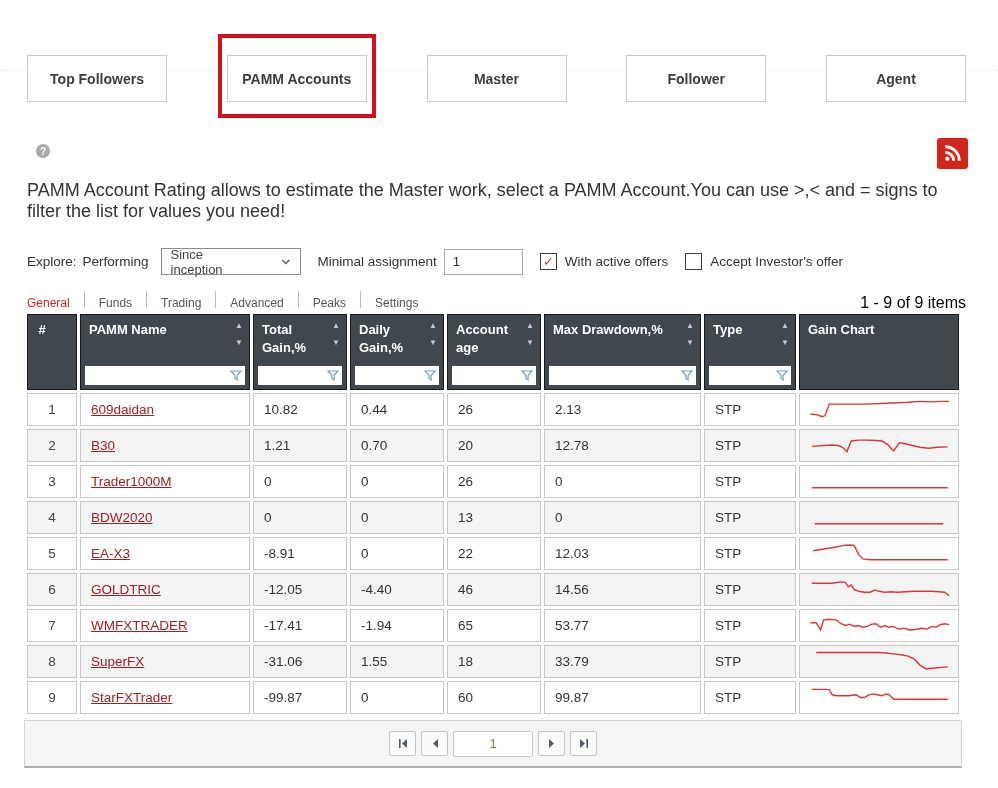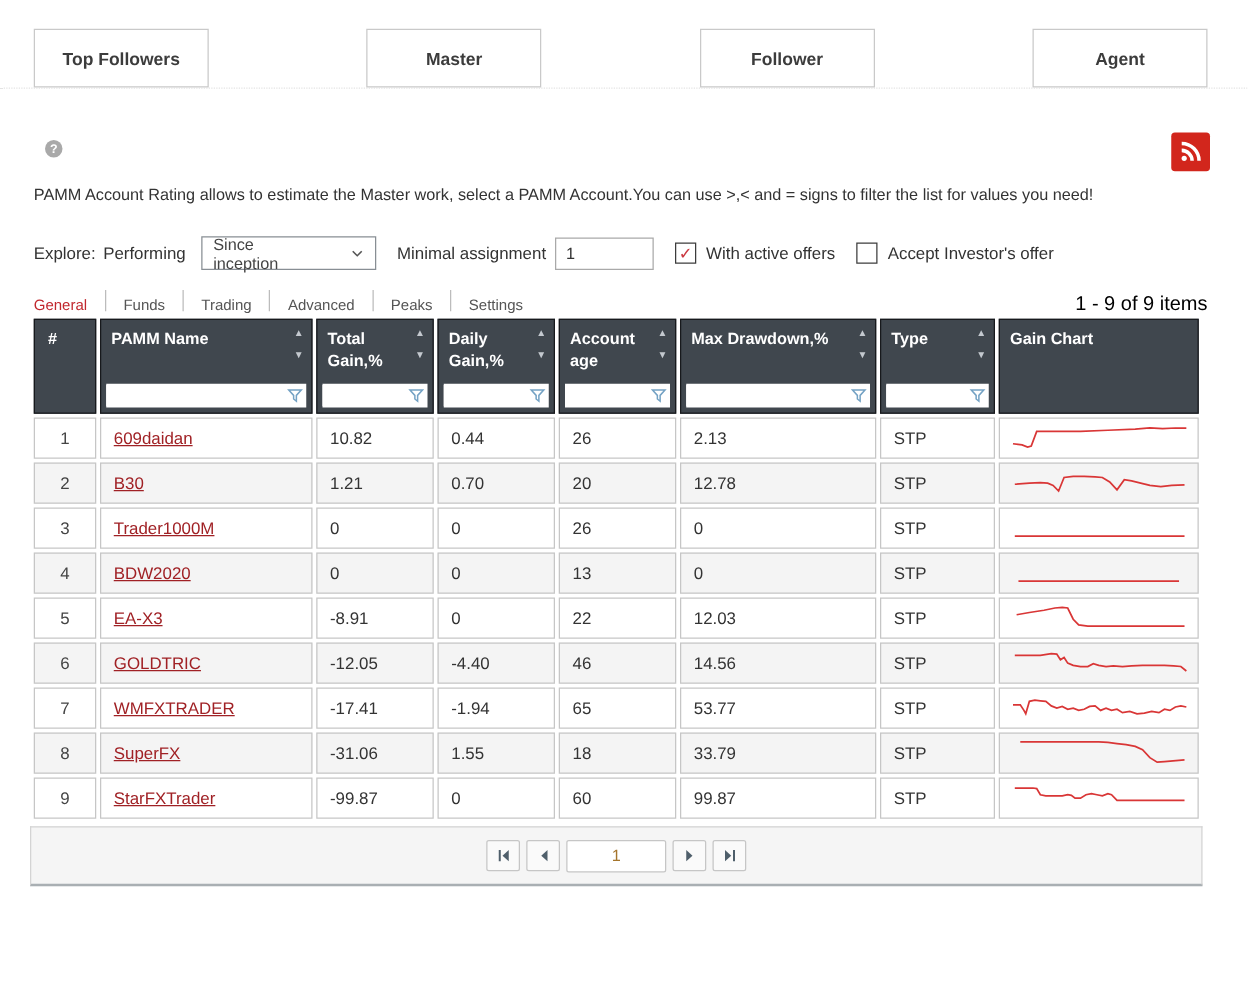--- a/index.html
+++ b/index.html
@@ -1,37 +1,37 @@
 <!DOCTYPE html>
 <html><head>
 <meta charset="utf-8">
 <style>
   * { box-sizing: border-box; margin: 0; padding: 0; }
   html,body { width: 998px; height: 788px; background: #fff; overflow: hidden; }
   body { font-family: "Liberation Sans", sans-serif; color: #333; position: relative; }
 
   
-  .nav-row { position: relative; padding: 23px 32px 0 27px; display: flex; justify-content: space-between; }
+  .nav-row { position: relative; padding: 55px 32px 0 27px; display: flex; justify-content: space-between; }
   .nav-row::after { content:""; position:absolute; left:0; right:0; top:70px; border-top:1px dotted #e3e3e3; z-index:0; }
   .nav-btn-wrap { position: relative; z-index: 1; }
   .nav-btn { width: 140px; height: 47px; background:#fff; border:1px solid #c9c9c9;
              display:flex; align-items:center; justify-content:center;
              font-size:14px; font-weight:bold; color:#3c3c3c; cursor:pointer; }
   .highlight-box { position:absolute; left:-9px; right:-9px; top:-21px; bottom:-16px;
                    border:4px solid #d0101c; pointer-events:none; }
 
   
   .title-row { margin: 42px 27px 0 27px; display:flex; align-items:center; position:relative; }
   .page-title { font-size: 21px; font-weight: normal; color:#333; }
   .help-icon { width:14px; height:14px; margin-left:9px; border-radius:50%; background:#a9a9a9;
                color:#fff; font-size:10px; font-weight:bold; display:flex; align-items:center;
                justify-content:center; cursor:pointer; }
   .rss-icon { position:absolute; right:3px; top:-6px; width:31px; height:31px; background:#d2261c;
               border-radius:3px; display:flex; align-items:center; justify-content:center; cursor:pointer; }
-  .description { margin: 22px 27px 0 27px; font-size: 13px; color:#333; }
+  .description { margin: 22px 27px 0 27px; font-size: 18px; color:#333; }
 
   
   .controls-row { margin: 26px 27px 0 27px; display:flex; align-items:center; font-size:13.5px; }
   .ctl-label { margin-right: 6px; }
   .select-box { width:140px; height:27px; border:1px solid #888e94; background:#fff; margin-left:6px;
                 display:flex; align-items:center; justify-content:space-between; padding:0 9px;
                 font-size:13px; color:#444; cursor:pointer;gap:40px; }
   .min-label { margin-left: 17px; }
   .min-input { width:79px; height:26px; border:1px solid #a9a9a9; margin-left:7px; padding:0 8px;
                font-size:13px; color:#333; font-family:"Liberation Sans",sans-serif; }
@@ -78,20 +78,24 @@
               text-align:center; font-size:13px; color:#a5752c; font-family:"Liberation Sans",sans-serif; }
 </style>
 </head>
 <body>
 
 <div class="nav-row">
     <div class="nav-btn-wrap">
       <div class="nav-btn">Top Followers</div>
     </div>
     <div class="nav-btn-wrap">
+      <div class="highlight-box"></div>
+      <div class="nav-btn">PAMM Accounts</div>
+    </div>
+    <div class="nav-btn-wrap">
       <div class="nav-btn">Master</div>
     </div>
     <div class="nav-btn-wrap">
       <div class="nav-btn">Follower</div>
     </div>
     <div class="nav-btn-wrap">
       <div class="nav-btn">Agent</div>
     </div>
   </div>
 

